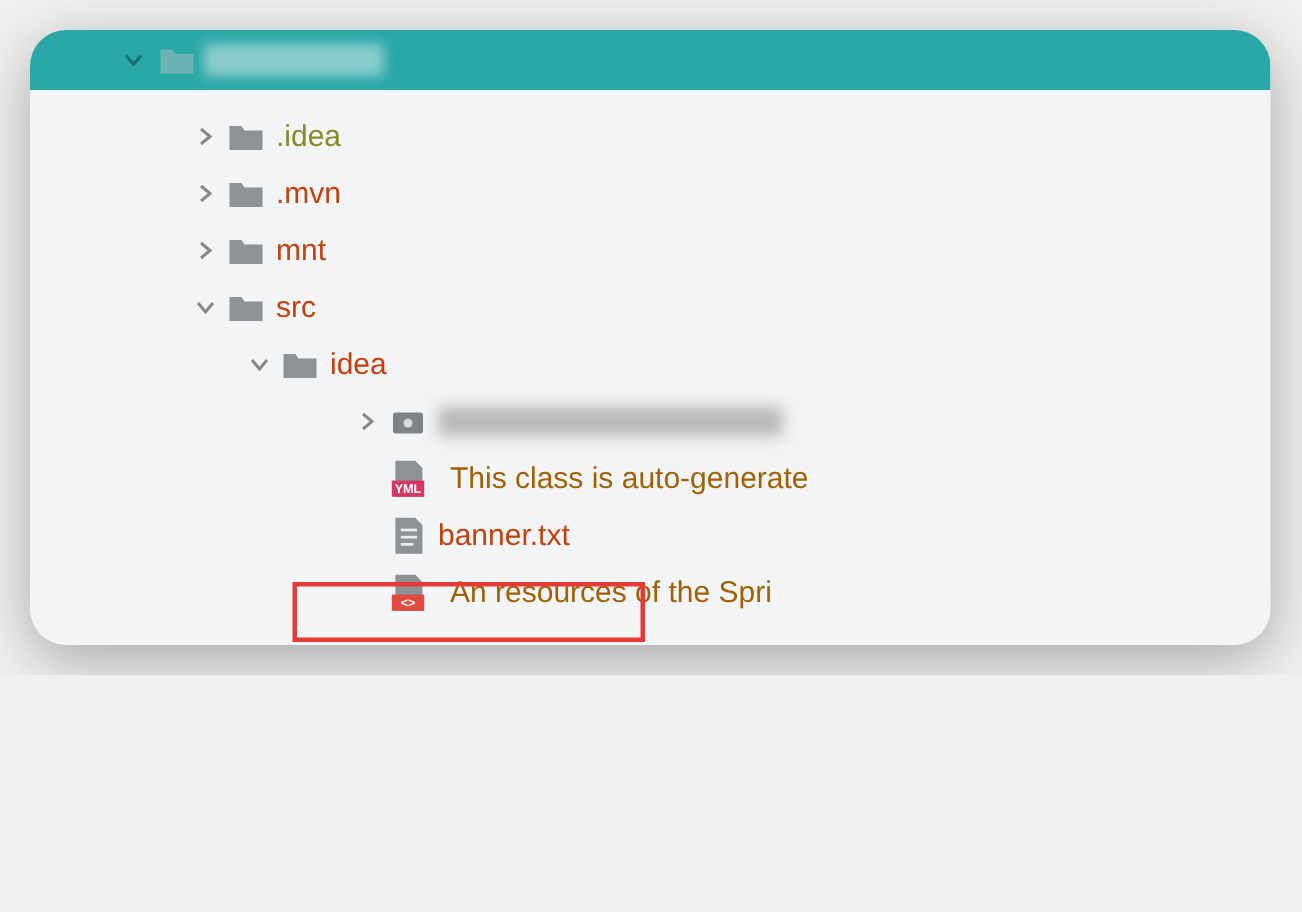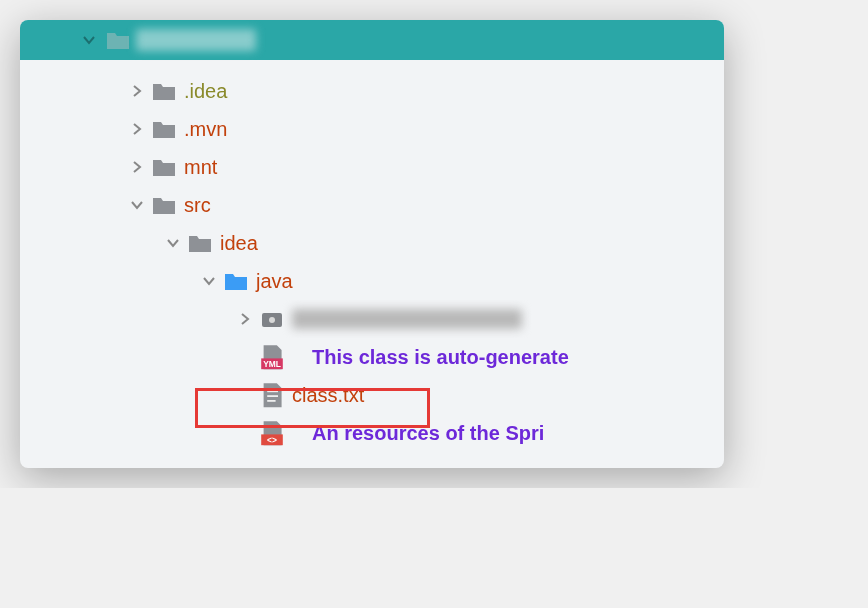--- a/index.html
+++ b/index.html
@@ -6,23 +6,23 @@
       box-sizing: border-box;
       margin: 0;
       padding: 0;
     }
     body {
       font-family: -apple-system, BlinkMacSystemFont, "Segoe UI", sans-serif;
       background: #f0f0f0;
       padding: 20px;
     }
     .window {
-      width: 704px;
+      width: 827px;
       background: #f2f4f6;
-      border-radius: 8px;
+      border-radius: 24px;
       overflow: hidden;
       box-shadow: 0 10px 40px rgba(0,0,0,0.3);
       position: relative;
     }
     .titlebar {
       height: 40px;
       background: #2aa7a7;
       display: flex;
       align-items: center;
       padding-left: 60px;
@@ -70,23 +70,22 @@
       display: inline-flex;
       align-items: center;
       margin-right: 8px;
       flex-shrink: 0;
     }
     .label {
       color: #c2410c;
     }
     .label.olive { color: #8a8a2b; }
     .hint {
-      color: #6d28d9;
-      margin-left: 20px;
-      font-weight: bold;
+      color: #a16207;
+      margin-left: 8px;
     }
     .blur-text {
       width: 230px;
       height: 20px;
       background: #b8b8b8;
       filter: blur(5px);
       border-radius: 3px;
     }
     .red-box {
       position: absolute;
@@ -196,38 +195,20 @@
           </svg>
       </span>
       <span class="folder-icon">
         <svg viewBox="0 0 24 20">
             <path d="M1 3 L9 3 L11 6 L23 6 L23 19 L1 19 Z" fill="#8e9196"></path>
           </svg>
       </span>
       <span class="label">idea</span>
     </div>
 
-    <div class="row">
-      <span class="indent"></span>
-        <span class="indent"></span>
-        <span class="indent"></span>
-        <span class="indent"></span>
-        <span class="indent"></span>
-      <span class="chev">
-        <svg viewBox="0 0 12 12">
-            <path d="M1 3 L6 9 L11 3" fill="none" stroke="#888" stroke-width="2"></path>
-          </svg>
-      </span>
-      <span class="folder-icon">
-        <svg viewBox="0 0 24 20">
-            <path d="M1 3 L9 3 L11 6 L23 6 L23 19 L1 19 Z" fill="#3b9cf5"></path>
-          </svg>
-      </span>
-      <span class="label">java</span>
-    </div>
 
     <div class="row">
       <span class="indent"></span>
         <span class="indent"></span>
         <span class="indent"></span>
         <span class="indent"></span>
         <span class="indent"></span>
         <span class="indent"></span>
       <span class="chev">
         <svg viewBox="0 0 12 12">
@@ -271,21 +252,21 @@
         <span class="indent"></span>
       <span class="chev none"></span>
       <span class="file-icon">
         <svg viewBox="0 0 20 22">
           <path d="M3 1 L14 1 L18 5 L18 21 L3 21 Z" fill="#8e9196"></path>
           <rect x="6" y="7" width="9" height="1.5" fill="#eee"></rect>
           <rect x="6" y="11" width="9" height="1.5" fill="#eee"></rect>
           <rect x="6" y="15" width="7" height="1.5" fill="#eee"></rect>
         </svg>
       </span>
-      <span class="label">class.txt</span>
+      <span class="label">banner.txt</span>
     </div>
 
     <div class="row">
       <span class="indent"></span>
         <span class="indent"></span>
         <span class="indent"></span>
         <span class="indent"></span>
         <span class="indent"></span>
         <span class="indent"></span>
       <span class="chev none"></span>

